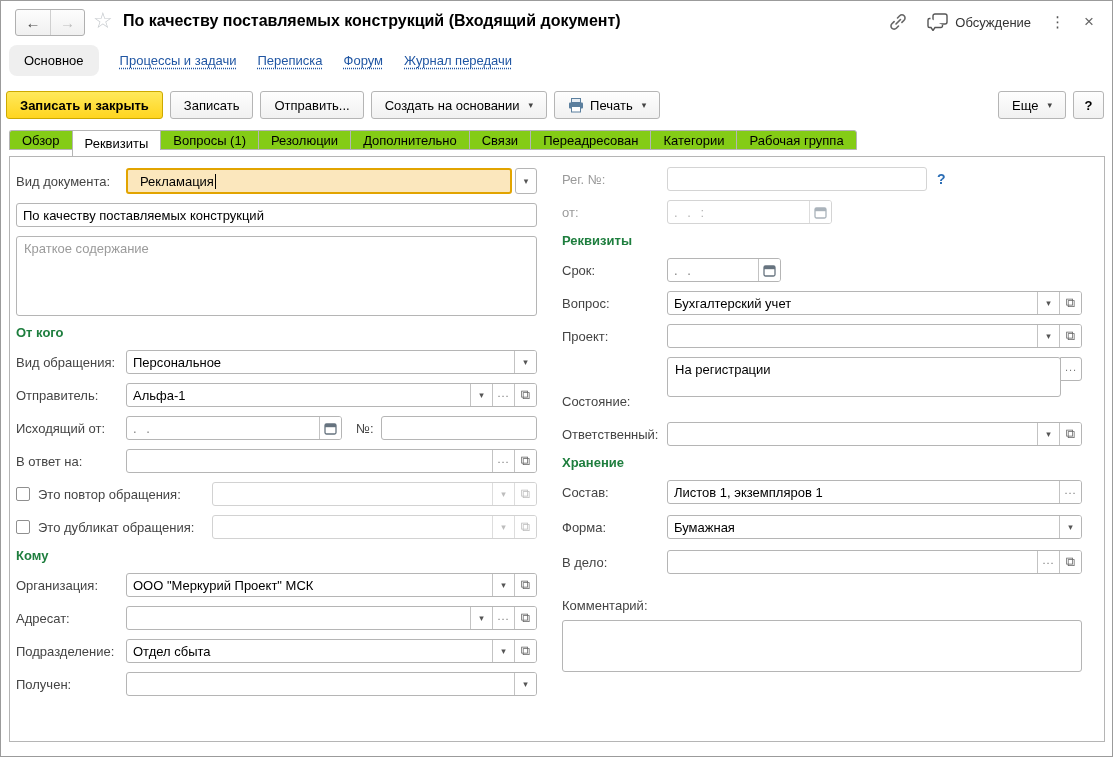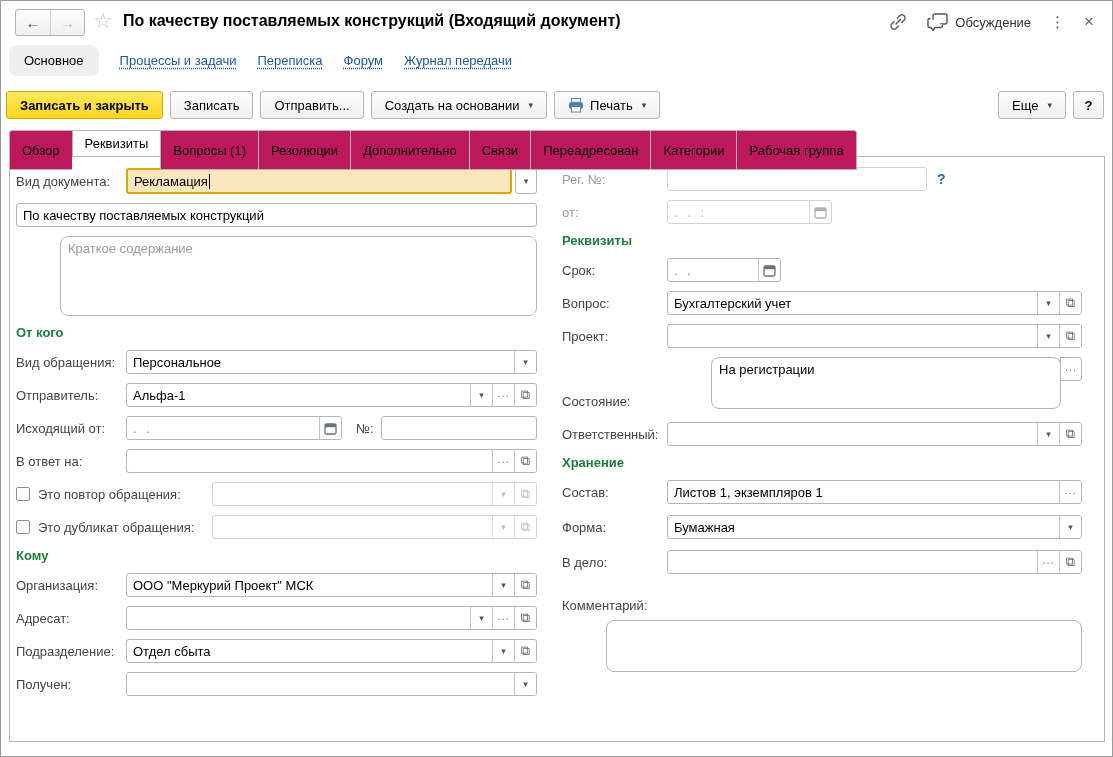--- a/index.html
+++ b/index.html
@@ -37,22 +37,22 @@
   .cmdbar { position:absolute; left:5px; top:90px; right:8px; display:flex; align-items:flex-end; gap:7px; }
   .btn { height:28px; padding:0 13px; background:linear-gradient(#fefefe,#f1f1f1);
          border:1px solid #b5b5b5; border-radius:3px; font-size:13px; color:#000;
          display:flex; align-items:center; gap:6px; white-space:nowrap; }
   .btn .drop { font-size:9px; color:#444; margin-left:3px; }
   .btn-primary { background:linear-gradient(#ffe95c,#ffd51f); border-color:#cda900; font-weight:bold; }
   .spacer { flex:1; }
   .btn-help { width:31px; justify-content:center; font-weight:bold; }
   
   .tabs { position:absolute; left:8px; top:129px; display:flex; z-index:2; }
-  .tab { height:40px; padding:0 12px; display:flex; align-items:center; font-size:13px;
-         background:#be185d; border:1px solid #b5b5b5; border-right:none; color:#000; }
+  .tab { height:20px; padding:0 12px; display:flex; align-items:center; font-size:13px;
+         background:#84cc16; border:1px solid #b5b5b5; border-right:none; color:#000; }
   .tab:first-child { border-radius:3px 0 0 0; }
   .tab:last-child { border-right:1px solid #b5b5b5; border-radius:0 3px 0 0; }
   .tab.active { background:#fff; height:27px; }
   
   .panel { position:absolute; left:8px; top:155px; width:1096px; height:586px;
            border:1px solid #b5b5b5; background:#fff; }
   .col-left  { position:absolute; left:6px;  top:11px; width:521px; }
   .col-right { position:absolute; left:552px; top:10px; width:520px; }
   .row { display:flex; align-items:center; margin-bottom:9px; }
   .row.top { align-items:flex-start; }
@@ -73,28 +73,28 @@
   .fld.dim { border-color:#d2d2d2; }
   .fld.dim .seg { border-left-color:#ddd; color:#bdbdbd; }
   .fld.disabled { border-color:#d4d4d4; }
   .fld.disabled .val { color:#aaa; }
   .fld.disabled .seg { border-left-color:#ddd; }
   .ph { color:#9b9b9b; }
   .dateph { color:#828282; letter-spacing:3px; }
   
   .hlwrap { display:flex; flex:1; align-items:stretch; height:26px; }
   .fld-hl { flex:1; display:flex; align-items:center; border:2px solid #e2a400; border-radius:3px;
-            background:#fbe7bd; padding:0 6px; font-size:13px; color:#000; }
+            background:#fbe7bd; padding:0 12px; font-size:13px; color:#000; }
   .caret { display:inline-block; width:1px; height:15px; background:#000; margin-left:1px; }
   .minibtn { flex:none; width:22px; margin-left:3px; border:1px solid #b5b5b5; border-radius:3px;
              background:#fff; display:flex; align-items:center; justify-content:center;
              font-size:9px; color:#555; }
   
-  .area { border:1px solid #b5b5b5; border-radius:8px; padding:4px 7px; font-size:13px;
-          background:#fff; color:#000;margin-left:44px; }
+  .area { border:1px solid #b5b5b5; border-radius:3px; padding:4px 7px; font-size:13px;
+          background:#fff; color:#000; }
   
   .chk { flex:none; width:14px; height:14px; border:1px solid #8f8f8f; border-radius:2px;
          background:#fff; margin-right:8px; }
   .chklbl { font-size:13px; color:#444; white-space:nowrap; }
   .chkfld { flex:none; width:325px; margin-left:auto; }
   
   .attach { flex:none; width:22px; height:24px; margin-left:-1px; border:1px solid #b5b5b5;
             border-radius:0 3px 3px 0; background:#fff; display:flex; align-items:center;
             justify-content:center; font-size:11px; letter-spacing:1px; color:#777; padding-bottom:4px; }
   .qmark { margin-left:10px; font-size:14px; font-weight:bold; color:#2a6db5; }
@@ -422,21 +422,21 @@
               <span>▾</span>
             </span>
           <span class="seg open">
               <span>⧉</span>
             </span>
         </div>
       </div>
 
       <div class="row top" style="margin-bottom:13px;">
         <span class="lbl">Состояние:</span>
-        <div class="area" style="flex:1; height:52px;"><span>На регистрации</span></div>
+        <div class="area" style="flex:1; height:40px;"><span>На регистрации</span></div>
         <span class="attach">
             <span>...</span>
           </span>
       </div>
 
       <div class="row">
         <span class="lbl">Ответственный:</span>
         <div class="fld">
           <span class="val"></span>
           <span class="seg drop">

